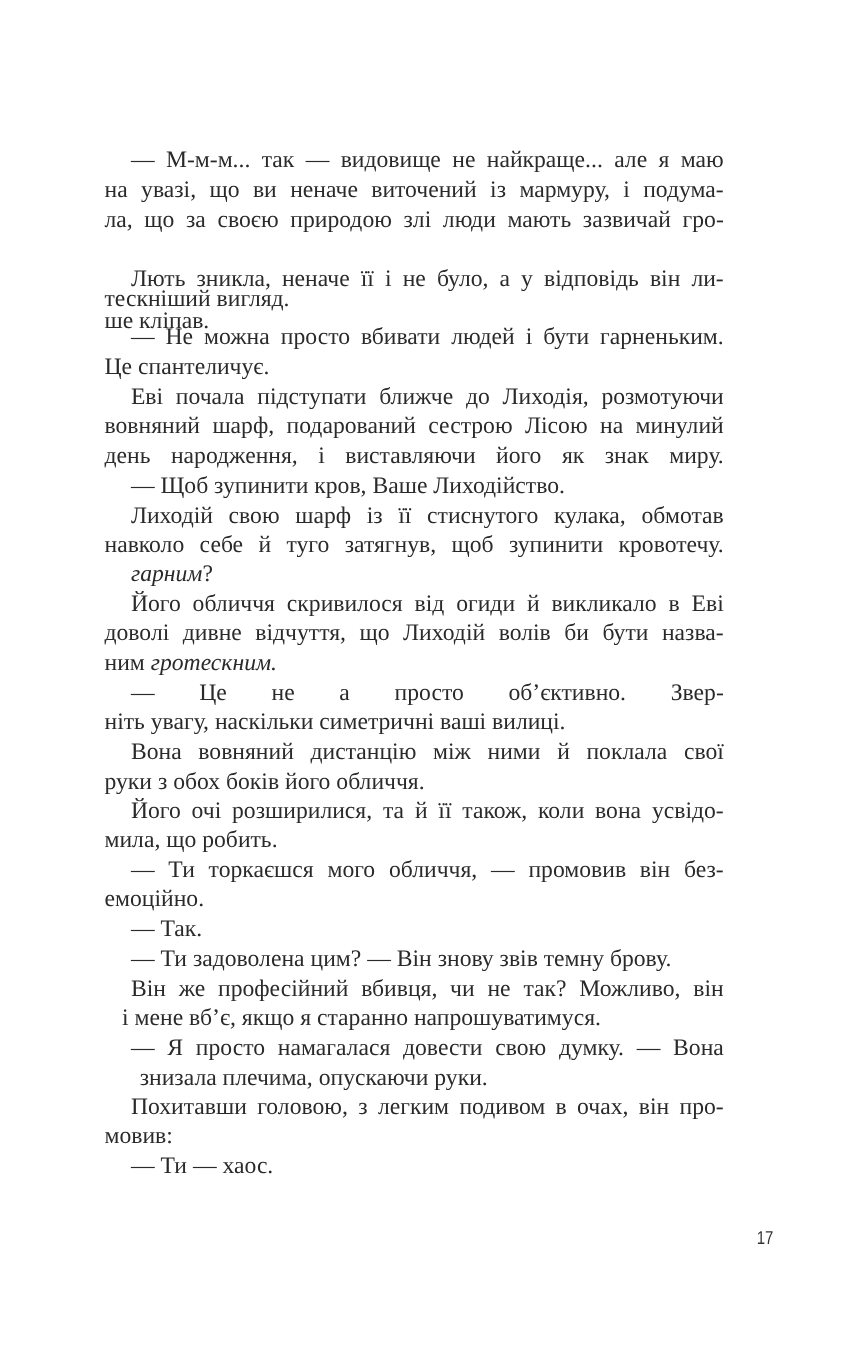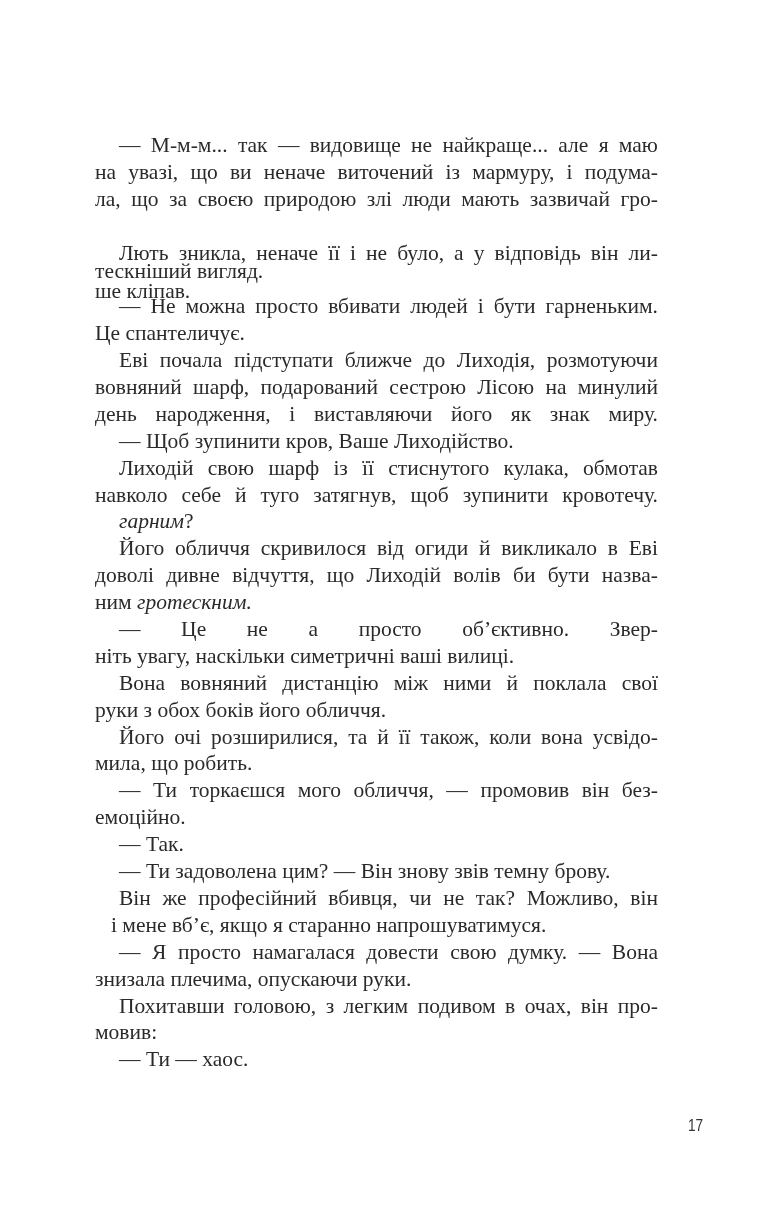--- a/index.html
+++ b/index.html
@@ -255,21 +255,21 @@
       <span class="w">Я</span>
       <span class="w">просто</span>
       <span class="w">намагалася</span>
       <span class="w">довести</span>
       <span class="w">свою</span>
       <span class="w">думку.</span>
       <span class="w">—</span>
       <span class="w">Вона</span>
     </div>
     <div class="line">
-      <span style="white-space: pre;">знизала плечима, опускаючи руки.</span>
+      <span style="white-space: pre; margin-left: 32px;">знизала плечима, опускаючи руки.</span>
     </div>
     <div class="line indent just">
       <span class="w">Похитавши</span>
       <span class="w">головою,</span>
       <span class="w">з</span>
       <span class="w">легким</span>
       <span class="w">подивом</span>
       <span class="w">в</span>
       <span class="w">очах,</span>
       <span class="w">він</span>

